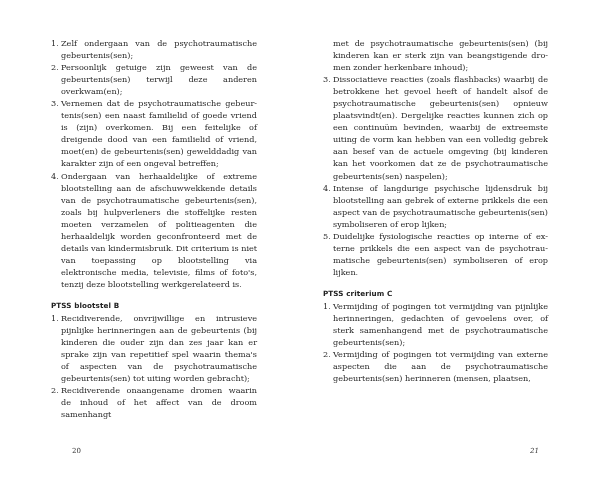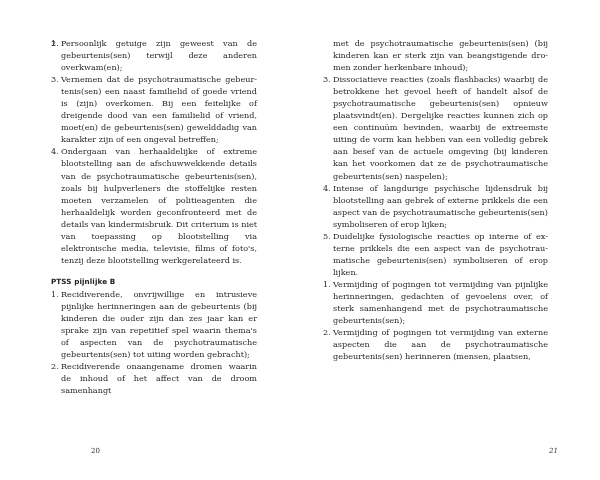--- a/index.html
+++ b/index.html
@@ -6,47 +6,48 @@
   body { width:600px; height:480px; position:relative; overflow:hidden; }
   .page { position:absolute; top:37px; width:206px; font-family:"DejaVu Serif", serif; font-size:8.1px; line-height:12.05px; color:#2a2a2a; text-align:justify; hyphens:manual; }
   #left { left:51px; }
   #right { left:323px; width:225px; }
   ol { list-style:none; margin:0; padding:0; }
   li { position:relative; padding-left:10px; }
   li .num { position:absolute; left:0; top:0; }
   .cont { padding-left:10px; }
   h3 { font-family:"DejaVu Sans", sans-serif; font-size:7.2px; font-weight:bold; margin:10px 0 0 0; line-height:12px; color:#222; letter-spacing:0.1px; }
   p { margin:0; }
-  .pnum { position:absolute; font-family:"DejaVu Serif", serif; font-size:7px; color:#333; top:447px;margin-left:19px; }
+  .pnum { position:absolute; font-family:"DejaVu Serif", serif; font-size:7px; color:#333; top:447px; }
   #pnum-left { left:72px; }
   #pnum-right { left:530px;font-style:italic; }
 </style>
 </head>
 <body>
 
 <div class="page" id="left">
   <ol>
-    <li><span class="num">1.</span></li>
+    <li><span class="num">1.</span><span>Zelf ondergaan van de psychotraumatische gebeur­tenis(sen);</span></li>
     <li><span class="num">2.</span><span>Persoonlijk getuige zijn geweest van de gebeurte­nis(sen) terwijl deze anderen overkwam(en);</span></li>
     <li><span class="num">3.</span><span>Vernemen dat de psychotraumatische gebeur­tenis(sen) een naast familielid of goede vriend is (zijn) overkomen. Bij een feitelijke of dreigende dood van een familielid of vriend, moet(en) de gebeurtenis(sen) gewelddadig van karakter zijn of een ongeval betreffen;</span></li>
     <li><span class="num">4.</span><span>Ondergaan van herhaaldelijke of extreme bloot­stelling aan de afschuwwekkende details van de psychotraumatische gebeurtenis(sen), zoals bij hulpverleners die stoffelijke resten moeten verza­melen of politieagenten die herhaaldelijk worden geconfronteerd met de details van kindermisbruik. Dit criterium is niet van toepassing op blootstel­ling via elektronische media, televisie, films of fo­to's, tenzij deze blootstelling werkgerelateerd is.</span></li>
   </ol>
-  <h3>PTSS pijnlijke B</h3>
+  <h3>PTSS blootstel B</h3>
   <ol>
     <li><span class="num">1.</span><span>Recidiverende, onvrijwillige en intrusieve pijnlijke herinneringen aan de gebeurtenis (bij kinderen die ouder zijn dan zes jaar kan er sprake zijn van repetitief spel waarin thema's of aspecten van de psychotraumatische gebeurtenis(sen) tot uiting worden gebracht);</span></li>
     <li><span class="num">2.</span><span>Recidiverende onaangename dromen waarin de inhoud of het affect van de droom samenhangt</span></li>
   </ol>
 </div>
 <div class="pnum" id="pnum-left">20</div>
 
 <div class="page" id="right">
   <p class="cont">met de psychotraumatische gebeurtenis(sen) (bij kinderen kan er sterk zijn van beangstigende dro­men zonder herkenbare inhoud);</p>
   <ol>
     <li><span class="num">3.</span><span>Dissociatieve reacties (zoals flashbacks) waarbij de betrokkene het gevoel heeft of handelt alsof de psychotraumatische gebeurtenis(sen) opnieuw plaatsvindt(en). Dergelijke reacties kunnen zich op een continuüm bevinden, waarbij de extreemste uiting de vorm kan hebben van een volledig gebrek aan besef van de actuele omgeving (bij kinderen kan het voorkomen dat ze de psychotraumatische gebeurtenis(sen) naspelen);</span></li>
     <li><span class="num">4.</span><span>Intense of langdurige psychische lijdensdruk bij blootstelling aan gebrek of externe prikkels die een aspect van de psychotraumatische gebeurte­nis(sen) symboliseren of erop lijken;</span></li>
     <li><span class="num">5.</span><span>Duidelijke fysiologische reacties op interne of ex­terne prikkels die een aspect van de psychotrau­matische gebeurtenis(sen) symboliseren of erop lijken.</span></li>
   </ol>
+  <h3>PTSS criterium C</h3>
   <ol>
     <li><span class="num">1.</span><span>Vermijding of pogingen tot vermijding van pijnlij­ke herinneringen, gedachten of gevoelens over, of sterk samenhangend met de psychotraumatische gebeurtenis(sen);</span></li>
     <li><span class="num">2.</span><span>Vermijding of pogingen tot vermijding van ex­terne aspecten die aan de psychotraumatische gebeurtenis(sen) herinneren (mensen, plaatsen,</span></li>
   </ol>
 </div>
 <div class="pnum" id="pnum-right">21</div>
 
 </body></html>

